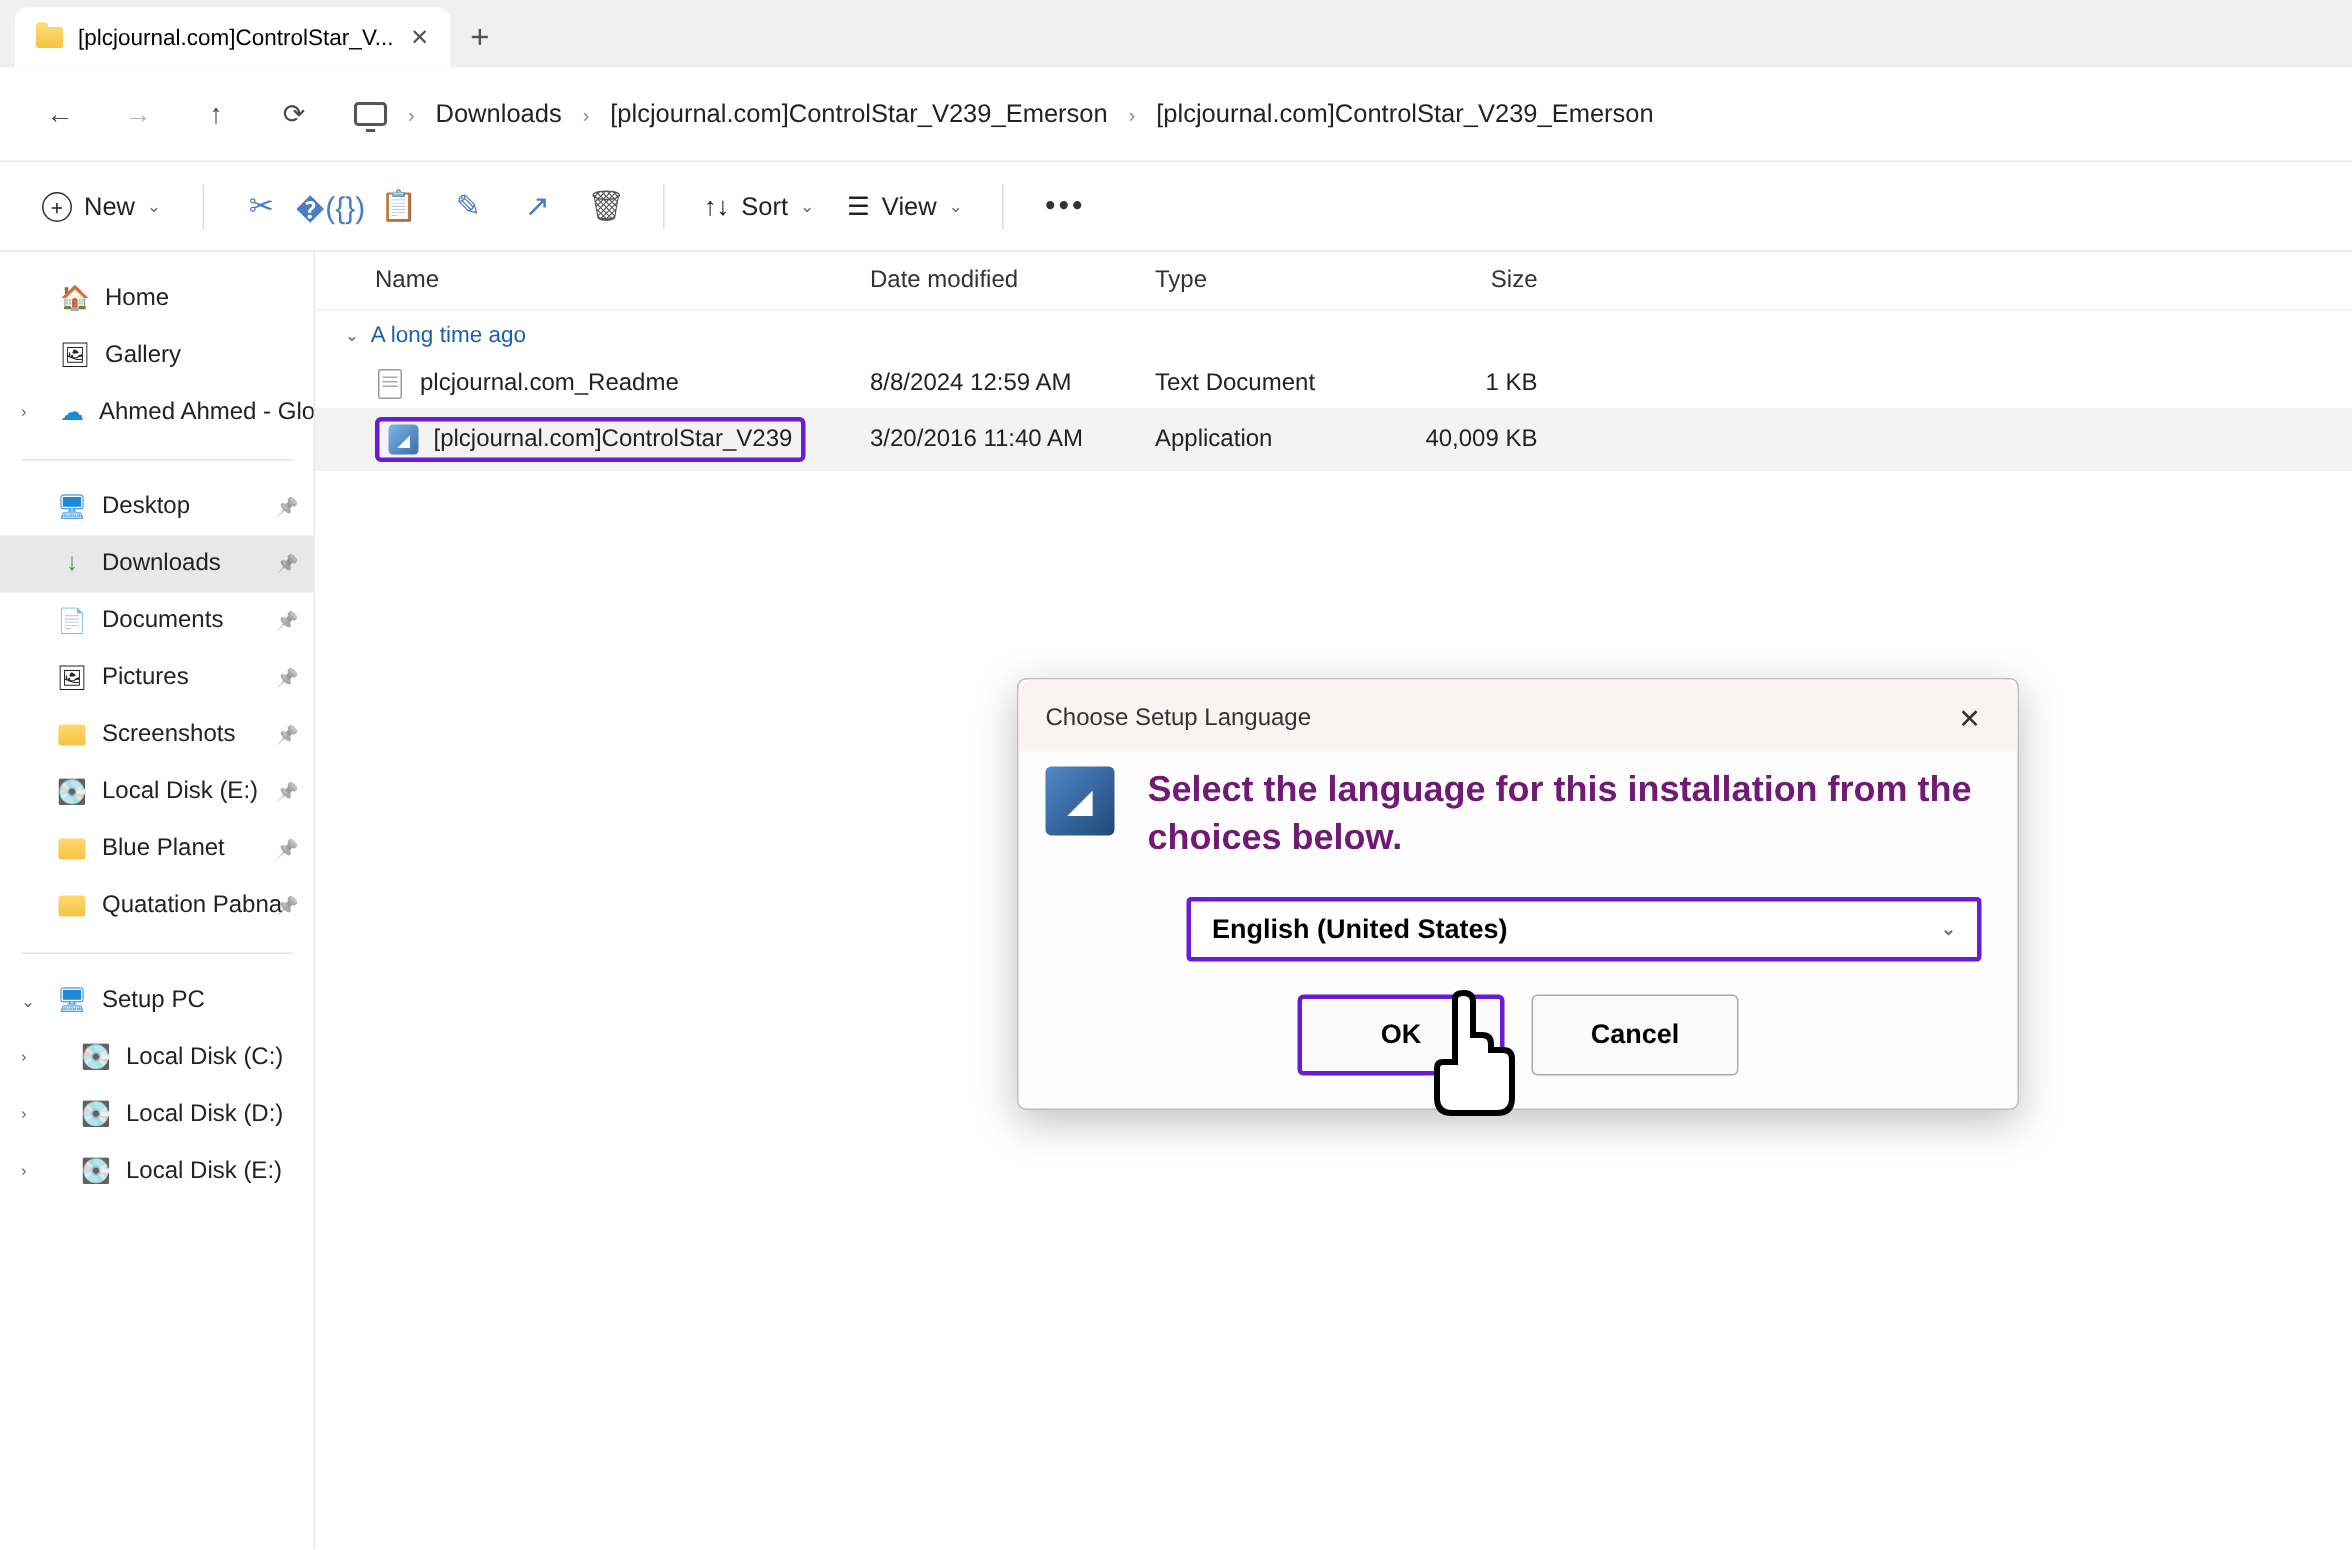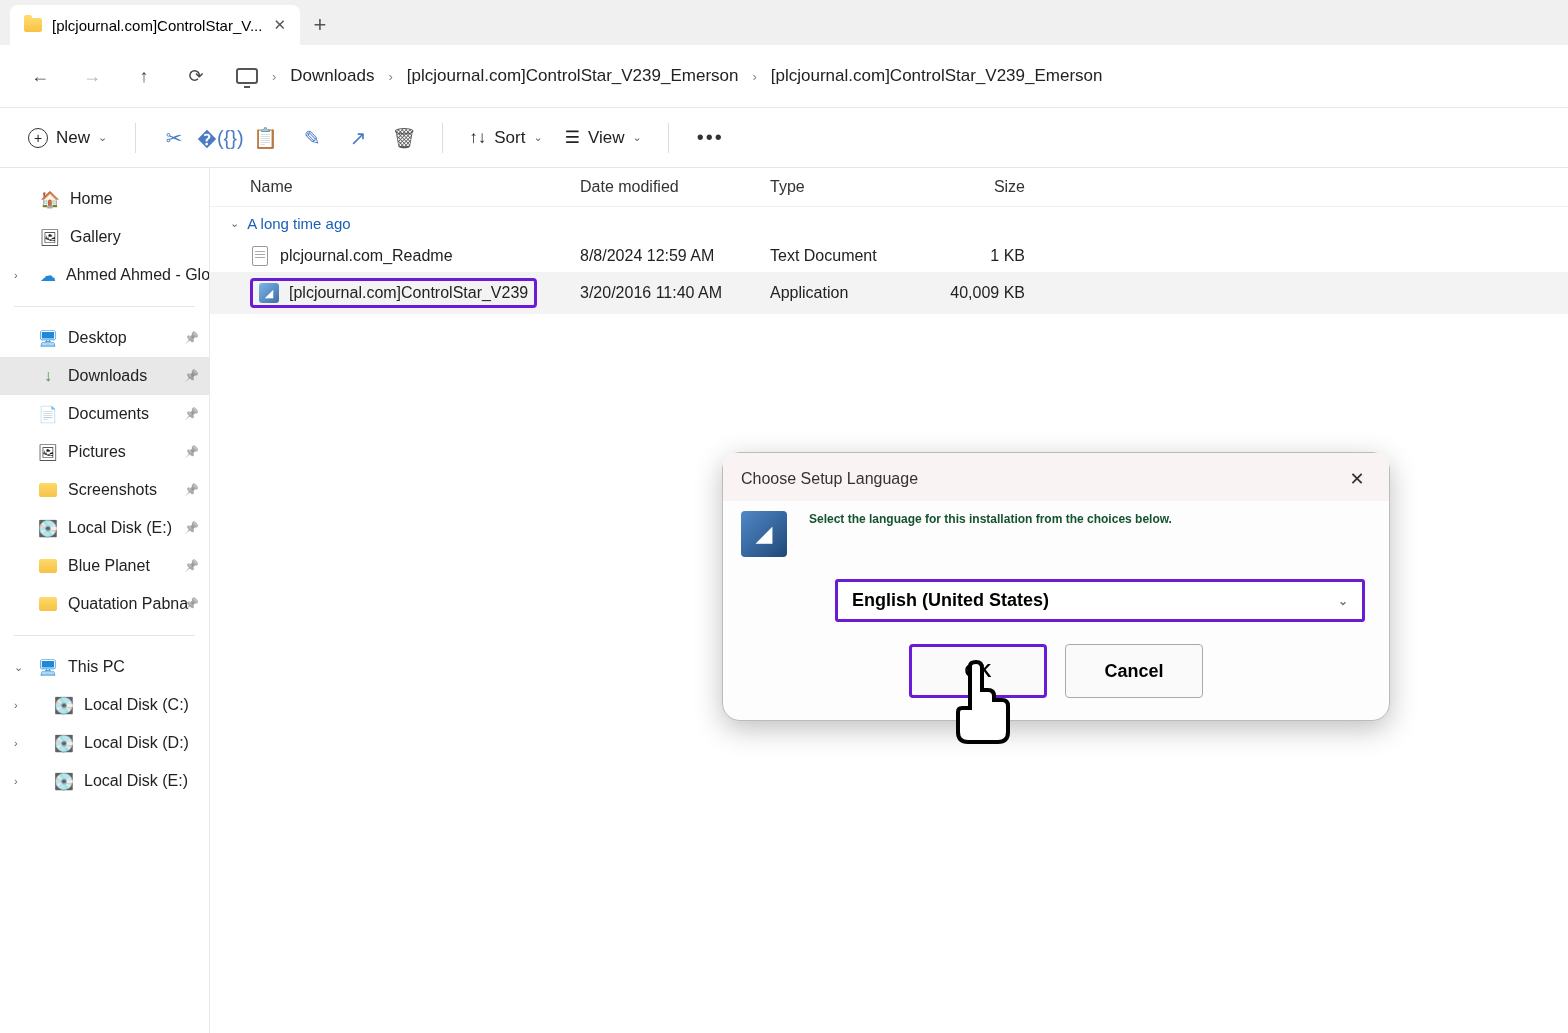--- a/index.html
+++ b/index.html
@@ -62,28 +62,28 @@
 .file-ic { width:20px; height:20px; display:inline-flex; align-items:center; justify-content:center; }
 .txt-ic { width:16px; height:20px; border:1px solid #999; border-radius:2px; background:#fff; position:relative; }
 .txt-ic::before { content:''; position:absolute; top:4px; left:2px; right:2px; height:1px; background:#aaa; box-shadow:0 3px 0 #aaa, 0 6px 0 #aaa; }
 .exe-ic { width:20px; height:20px; background:linear-gradient(135deg,#7ab5e8,#3f6fa8); border-radius:3px; display:flex; align-items:center; justify-content:center; color:#fff; font-size:11px; }
 .highlighted-box { border:3px solid #6a1bd6; border-radius:4px; padding:2px 6px; }
 
 
 .watermark { position:absolute; left:420px; top:105px; font-size:42px; font-weight:800; color:#6a1bd6; font-family:Arial,sans-serif; pointer-events:none; }
 
 
-.dialog { position:absolute; left:678px; top:452px; width:668px; background:#fdfdfd; border:1px solid #bbb; border-radius:18px; box-shadow:0 8px 28px rgba(0,0,0,0.25);margin-left:44px; }
+.dialog { position:absolute; left:678px; top:452px; width:668px; background:#fdfdfd; border:1px solid #bbb; border-radius:6px; box-shadow:0 8px 28px rgba(0,0,0,0.25); }
 .dialog-titlebar { display:flex; align-items:center; justify-content:space-between; padding:12px 18px 8px; background:#faf3f3; border-radius:10px 10px 0 0; }
 .dialog-title { font-size:16px; color:#333; }
 .dialog-close { font-size:18px; color:#333; width:28px; height:28px; display:flex; align-items:center; justify-content:center; }
 .dialog-body { padding: 10px 24px 22px; }
 .dialog-msg-row { display:flex; gap:22px; align-items:flex-start; margin-bottom:22px; }
 .dialog-ic { width:46px; height:46px; background:linear-gradient(135deg,#5088c8,#204878); border-radius:4px; display:flex; align-items:center; justify-content:center; color:#fff; font-size:22px; flex-shrink:0; margin-left:-6px; }
-.dialog-msg { font-size:12px; font-weight:700; color:#14532d; line-height:1.35; }
+.dialog-msg { font-size:24px; font-weight:700; color:#701a75; line-height:1.35; }
 .lang-select { margin-left:88px; border:3px solid #6a1bd6; border-radius:3px; padding:8px 14px; font-size:18px; font-weight:700; display:flex; align-items:center; justify-content:space-between; background:#fff; }
 .lang-chev { font-size:12px; color:#777; }
 .dialog-buttons { display:flex; gap:18px; justify-content:center; margin-top:22px; }
 .dlg-btn { width:138px; height:54px; border:1px solid #aaa; border-radius:4px; background:#fafafa; font-size:18px; font-weight:700; display:flex; align-items:center; justify-content:center; }
 .dlg-btn.primary { border:3px solid #6a1bd6; }
 
 
 .cursor { position:absolute; left:950px; top:660px; pointer-events:none; }
 .cursor svg { width:74px; height:88px; }
 </style>
@@ -194,21 +194,21 @@
     <div class="side-item pinned">
         <span class="ico">
           <span class="folder-y"></span>
         </span>
         <span>Quatation Pabna</span>
       </div>
     <div class="side-sep"></div>
     <div class="side-item">
         <span class="expand">⌄</span>
         <span class="ico" style="color:#2088d8">🖥</span>
-        <span>This PC</span>
+        <span>Setup PC</span>
       </div>
     <div class="side-item" style="padding-left:54px">
         <span class="expand">›</span>
         <span class="ico">💽</span>
         <span>Local Disk (C:)</span>
       </div>
     <div class="side-item" style="padding-left:54px">
         <span class="expand">›</span>
         <span class="ico">💽</span>
         <span>Local Disk (D:)</span>

